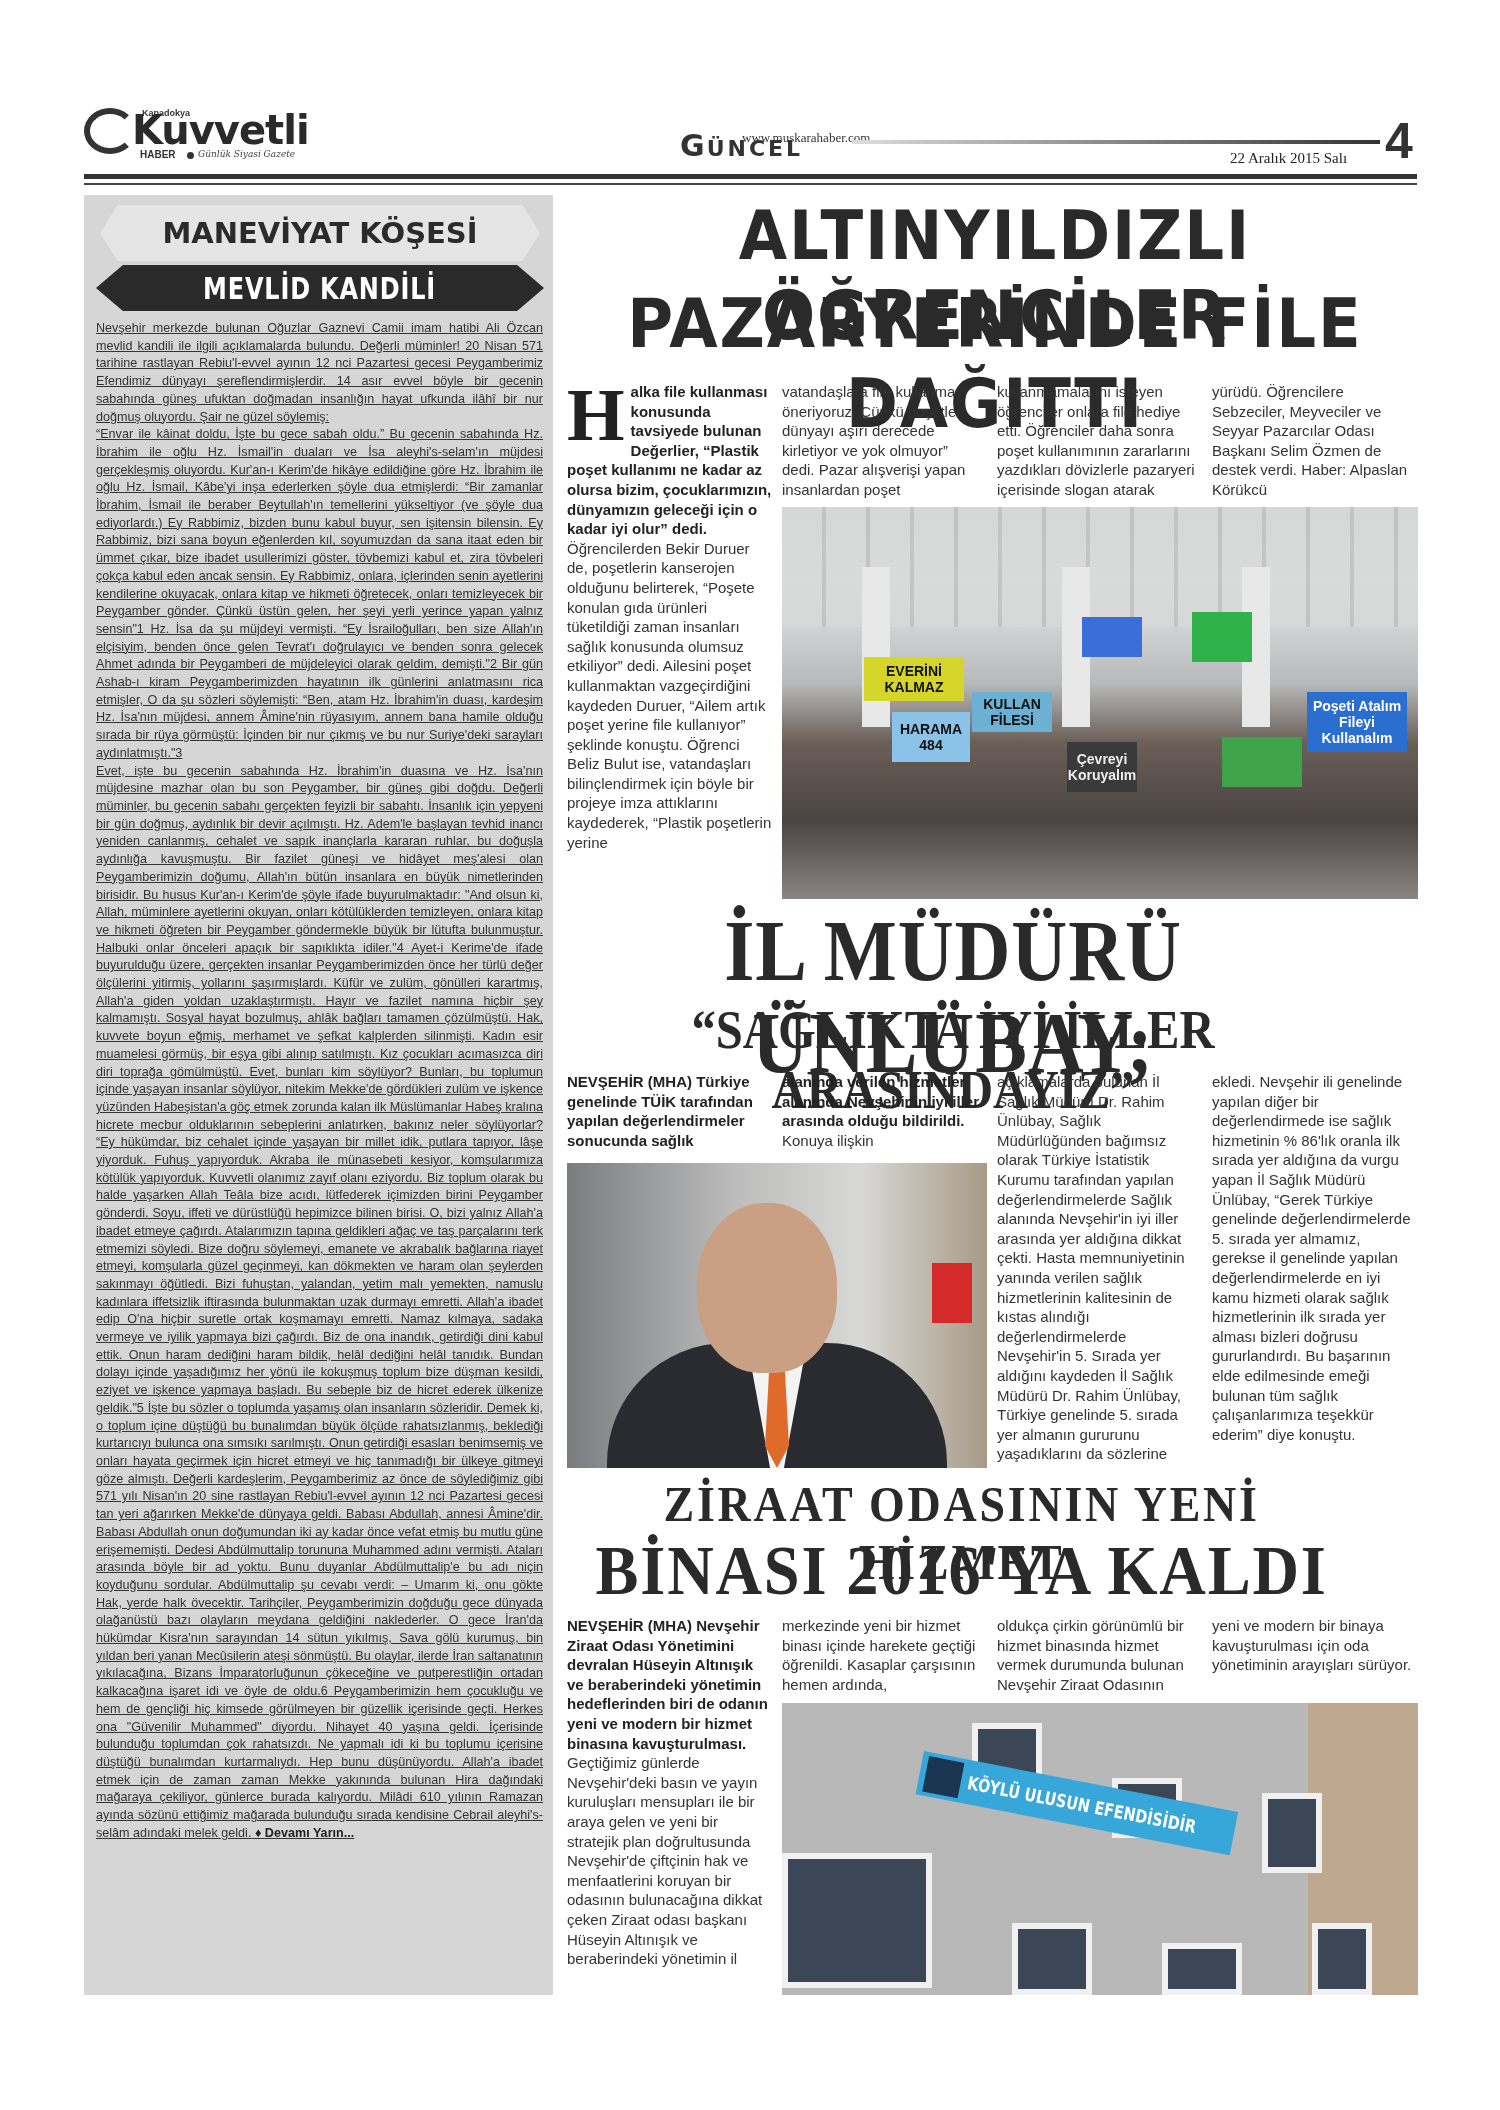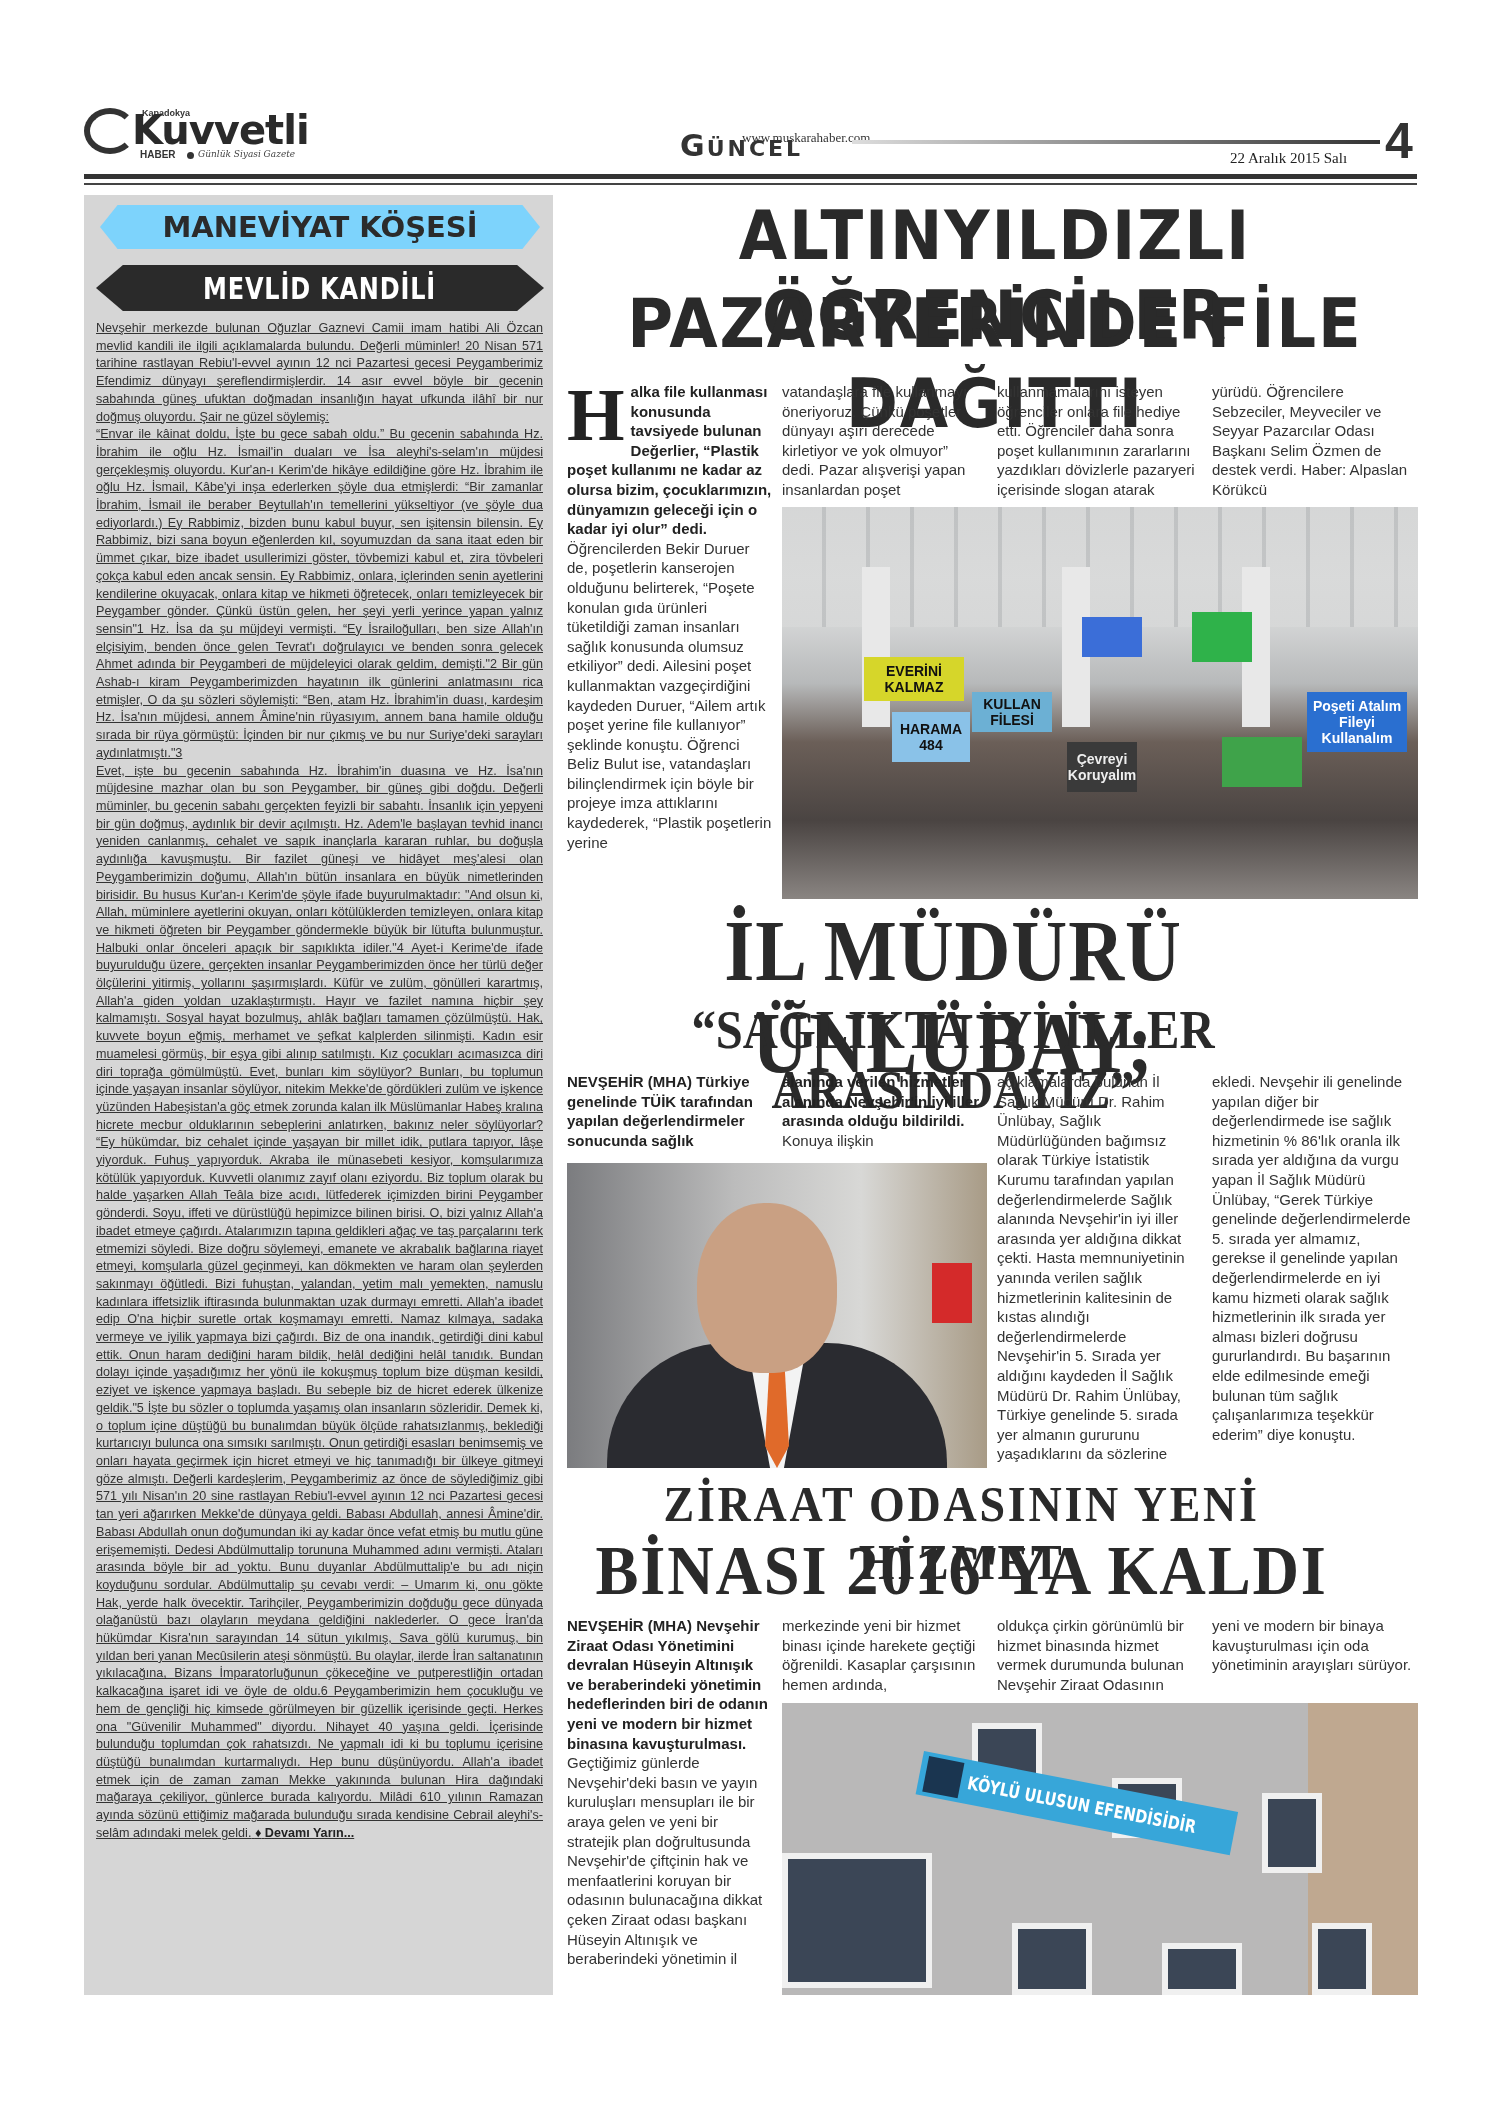--- a/index.html
+++ b/index.html
@@ -17,21 +17,21 @@
   .section small{font-size:22px;letter-spacing:3px;}
   .site-url{left:742px;top:130px;font-family:"Liberation Serif",serif;font-size:13px;color:#333;}
   .url-line{left:852px;top:140px;width:528px;height:4px;background:linear-gradient(90deg,#ddd,#333);}
   .date{left:1230px;top:150px;font-family:"Liberation Serif",serif;font-size:15px;color:#222;}
   .pageno{left:1385px;top:116px;font-family:"Liberation Sans",sans-serif;font-weight:bold;font-size:50px;color:#333;line-height:50px;}
   .rule1{left:84px;top:174px;width:1333px;height:5px;background:#333;}
   .rule2{left:84px;top:183px;width:1333px;height:2px;background:#444;}
 
   
   .leftcol{left:84px;top:195px;width:469px;height:1800px;background:#d6d6d6;}
-  .banner-white{left:100px;top:205px;width:440px;height:44px;background:#7dd3fc;clip-path:polygon(4% 0,96% 0,100% 50%,96% 100%,4% 100%,0 50%);display:flex;align-items:center;justify-content:center;}
+  .banner-white{left:100px;top:205px;width:440px;height:56px;background:#e5e5e5;clip-path:polygon(4% 0,96% 0,100% 50%,96% 100%,4% 100%,0 50%);display:flex;align-items:center;justify-content:center;}
   .banner-white span{font-family:"DejaVu Sans",sans-serif;font-weight:bold;font-size:29px;color:#2b2b2b;letter-spacing:0px;}
   .banner-black{left:96px;top:265px;width:448px;height:46px;background:#2a2a2a;clip-path:polygon(6% 0,94% 0,100% 50%,94% 100%,6% 100%,0 50%);display:flex;align-items:center;justify-content:center;}
   .banner-black span{font-family:"DejaVu Sans",sans-serif;font-weight:bold;font-size:30px;color:#fff;transform:scaleX(0.8);letter-spacing:1px;}
   .leftbody{left:96px;top:320px;width:447px;font-size:12.6px;line-height:17.7px;text-align:justify;color:#333;}
   .leftbody p{margin:0;text-decoration:underline;}
   .leftbody b{color:#222;}
 
   
   .h1a,.h1b{left:565px;width:860px;text-align:center;font-family:"DejaVu Sans",sans-serif;font-weight:bold;color:#2a2a2a;letter-spacing:2px;transform-origin:center;}
   .h1a{top:196px;font-size:68px;line-height:80px;transform:scaleX(0.92);}

